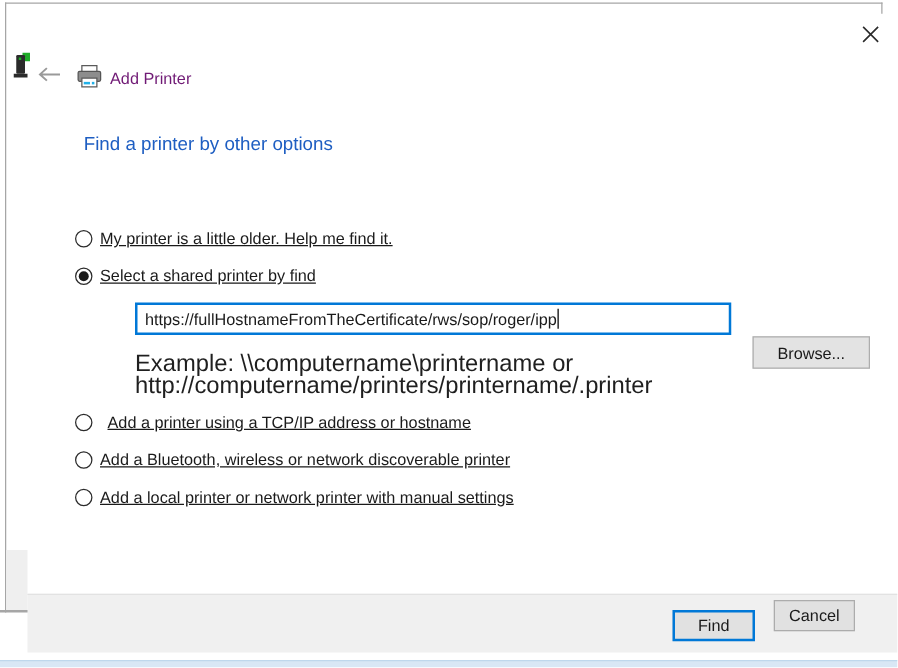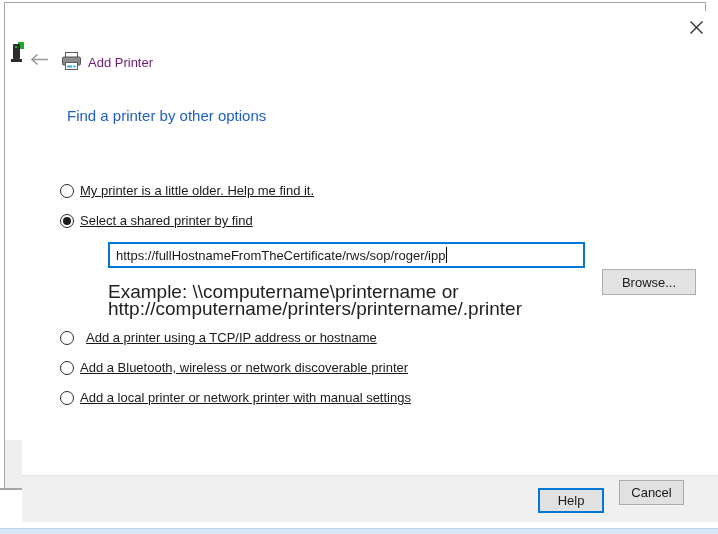--- a/index.html
+++ b/index.html
@@ -143,15 +143,15 @@
   <span class="radio"></span>
   <span class="radio-label">Add a Bluetooth, wireless or network discoverable printer</span>
 </div>
 
 <div class="radio-row" id="opt4">
   <span class="radio"></span>
   <span class="radio-label">Add a local printer or network printer with manual settings</span>
 </div>
 
 <div class="footer">
-  <button class="btn next-btn">Help</button>
+  <button class="btn next-btn">Find</button>
   <button class="btn cancel-btn">Cancel</button>
 </div>
 
 </body></html>

